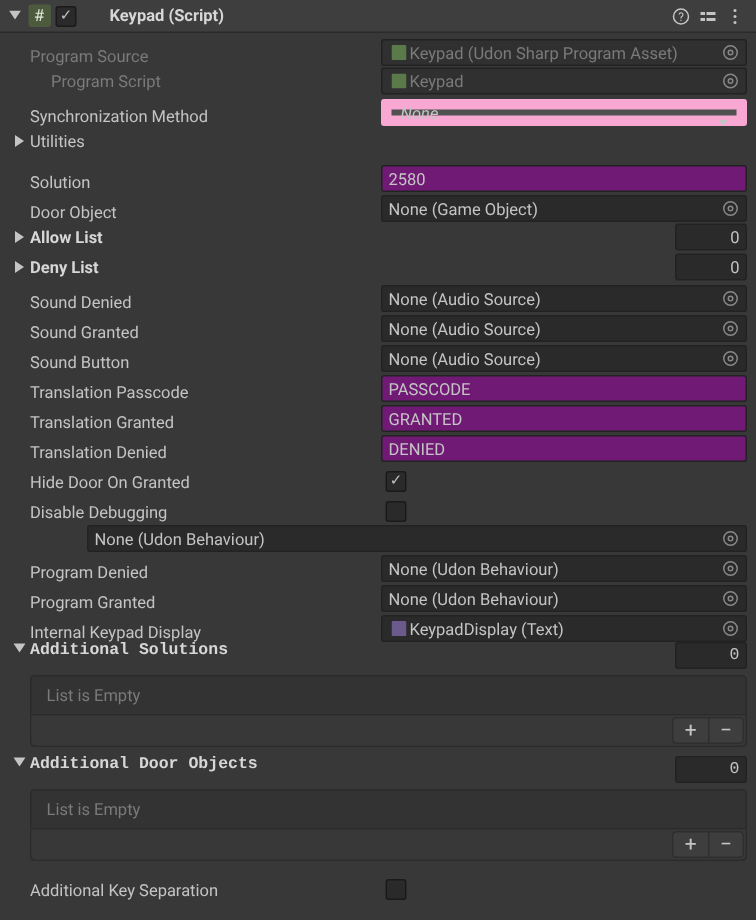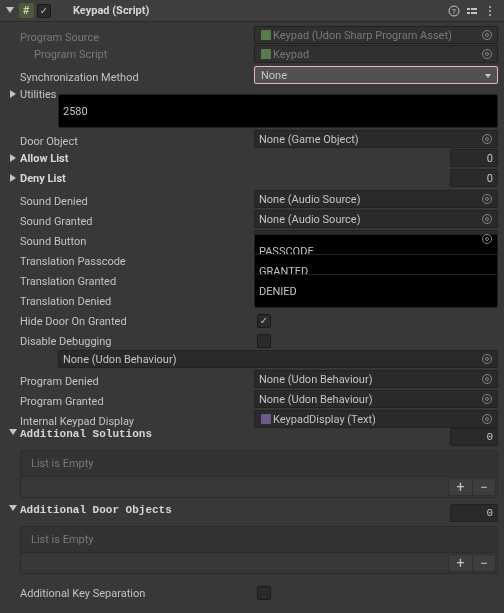--- a/index.html
+++ b/index.html
@@ -58,30 +58,30 @@
     display: flex;
     align-items: center;
     padding: 0 2px 0 4px;
     color: #c4c4c4;
   }
   .obj-field.disabled { color:#7a7a7a; background:#303030; }
   .obj-prefix { width:14px; display:flex; align-items:center; justify-content:center; flex-shrink:0; }
   .obj-text { flex:1; white-space:nowrap; overflow:hidden; }
   .obj-picker { width:16px; height:16px; display:flex; align-items:center; justify-content:center; cursor:pointer; flex-shrink:0; }
   .text-field {
-    flex:1; height:34px; background:#000000; border:1px solid #222; border-radius:2px;
+    flex:1; height:18px; background:#701a75; border:1px solid #222; border-radius:2px;
     color:#c4c4c4; padding: 0 4px; display:flex; align-items:center;margin-top:36px;
   }
   .int-field {
     width: 48px; height:18px; background:#2a2a2a; border:1px solid #222; border-radius:2px;
     color:#c4c4c4; padding:0 4px; text-align:right; display:flex; align-items:center; justify-content:flex-end;
   }
   .dropdown {
-    flex:1; height:18px; background:#515151; border:1px solid #f9a8d4; border-radius:2px;
-    color:#c4c4c4; padding:0 18px 0 6px; display:flex; align-items:center; position:relative; cursor:pointer;
+    flex:1; height:18px; background:#515151; border:7px solid #f9a8d4; border-radius:2px;
+    color:#c4c4c4; padding:0 18px 0 6px; display:flex; align-items:center; position:relative; cursor:pointer;font-style:italic;
   }
   .dropdown::after { content:""; position:absolute; right:6px; top:7px; border-left:3px solid transparent; border-right:3px solid transparent; border-top:4px solid #c4c4c4; }
   .section-header {
     display:flex; height:20px; padding-left:0px;font-family:Liberation Mono, monospace;
   }
   .list-box {
     margin: 2px 0 2px 14px;
     background: #333333;
     border: 1px solid #2b2b2b;
     border-radius: 3px;
@@ -191,20 +191,21 @@
         <svg width="8" height="8">
             <polygon points="1,0 7,4 1,8" fill="#c4c4c4"></polygon>
           </svg>
       </span>
       <span class="label" style="width:auto">Utilities</span>
     </div>
 
     <div class="spacer"></div>
 
     <div class="row indent1">
+      <span class="label">Solution</span>
       <div class="field-wrap">
           <div class="text-field">
             <span>2580</span>
           </div>
         </div>
     </div>
 
     <div class="row indent1">
       <span class="label">Door Object</span>
       <div class="field-wrap">

